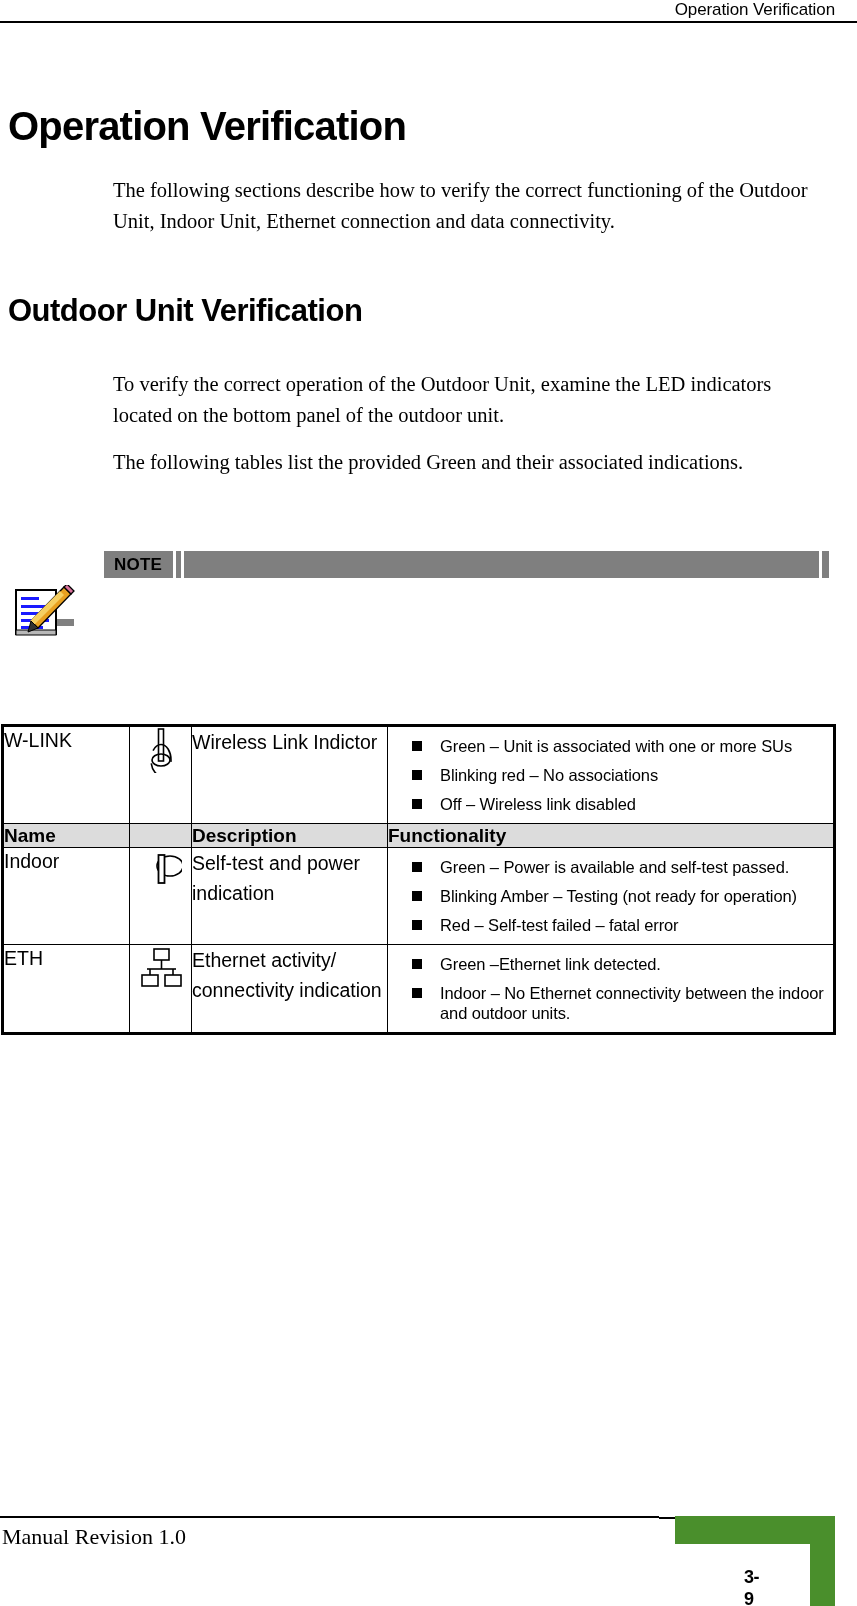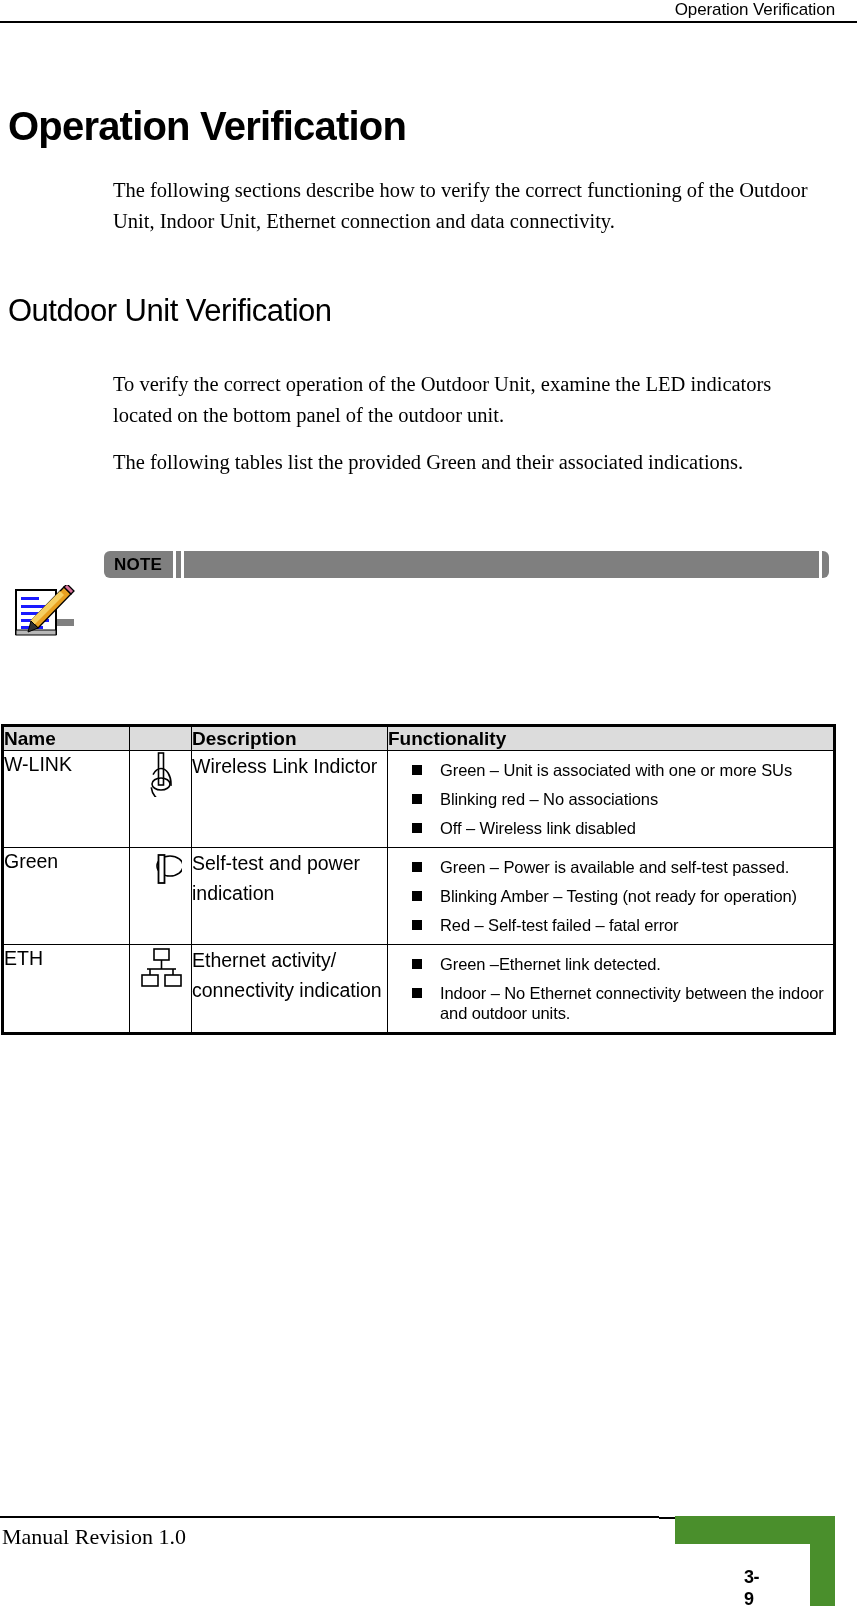--- a/index.html
+++ b/index.html
@@ -62,21 +62,21 @@
     position: absolute;
     left: 8px;
     top: 82px;
     white-space: nowrap;
   }
 
   h2.doc-heading {
     margin: 0;
     padding: 0;
     font-family: "Liberation Sans", "DejaVu Sans", sans-serif;
-    font-weight: normal;
+    font-weight: bold;
     font-size: 31px;
     line-height: 36px;
     letter-spacing: -0.5px;
     position: absolute;
     left: 8px;
     top: 271px;
     white-space: nowrap;
   }
 
   p.body-para {
@@ -101,21 +101,20 @@
     width: 857px;
     height: 110px;
   }
   .note-bar {
     position: absolute;
     left: 104px;
     top: 24px;
     width: 725px;
     height: 27px;
     background: #7f7f7f;
-    border-radius: 6px;
   }
   .note-bar-label {
     position: absolute;
     left: 10px;
     top: 3px;
     font-family: "Liberation Sans", "DejaVu Sans", sans-serif;
     font-weight: bold;
     font-size: 17px;
     line-height: 21px;
     color: #000000;
@@ -352,27 +351,20 @@
   <div class="led-table-wrap">
     <table class="led-table">
       <colgroup>
         <col class="c-name">
           <col class="c-icon">
           <col class="c-desc">
           <col class="c-func">
       </colgroup>
       <tbody>
         <tr>
-          <th class="tbl-head" style="background: rgb(220, 220, 220);">Name</th>
-          <th class="tbl-head" style="background: rgb(220, 220, 220);"></th>
-          <th class="tbl-head" style="background: rgb(220, 220, 220);">Description</th>
-          <th class="tbl-head" style="background: rgb(220, 220, 220);">Functionality</th>
-        </tr>
-
-        <tr>
           <td class="cell-name">W-LINK</td>
           <td class="cell-icon">
             <span>
               <svg width="42" height="46" viewBox="0 0 42 46" xmlns="http://www.w3.org/2000/svg">
                 <rect x="18.5" y="2" width="5" height="32" fill="#ffffff" stroke="#000000" stroke-width="1.6"></rect>
                 <ellipse cx="21" cy="33" rx="9" ry="6" fill="none" stroke="#000000" stroke-width="1.6"></ellipse>
                 <ellipse cx="21" cy="33" rx="15.5" ry="10" fill="none" stroke="#000000" stroke-width="1.6" stroke-dasharray="22 13" transform="rotate(-90 21 33)"></ellipse>
               </svg>
             </span>
           </td>
@@ -380,21 +372,28 @@
           <td class="cell-func">
             <ul class="func-list">
               <li><span class="bullet-sq"></span><span>Green – Unit is associated with one or more SUs</span></li>
               <li><span class="bullet-sq"></span><span>Blinking red – No associations</span></li>
               <li><span class="bullet-sq"></span><span>Off – Wireless link disabled</span></li>
             </ul>
           </td>
         </tr>
 
         <tr>
-          <td class="cell-name">Green</td>
+          <th class="tbl-head" style="background: rgb(220, 220, 220);">Name</th>
+          <th class="tbl-head" style="background: rgb(220, 220, 220);"></th>
+          <th class="tbl-head" style="background: rgb(220, 220, 220);">Description</th>
+          <th class="tbl-head" style="background: rgb(220, 220, 220);">Functionality</th>
+        </tr>
+
+        <tr>
+          <td class="cell-name">Indoor</td>
           <td class="cell-icon">
             <span>
               <svg width="42" height="44" viewBox="0 0 42 44" xmlns="http://www.w3.org/2000/svg">
                 <path d="M30 8 A13 10 0 1 0 30 28" fill="none" stroke="#000000" stroke-width="1.6"></path>
                 <path d="M30 8 A13 10 0 0 1 30 28" fill="none" stroke="#000000" stroke-width="1.6"></path>
                 <rect x="18.5" y="7" width="6" height="28" fill="#ffffff" stroke="#000000" stroke-width="1.8"></rect>
               </svg>
             </span>
           </td>
           <td class="cell-desc">Self-test and power indication</td>

